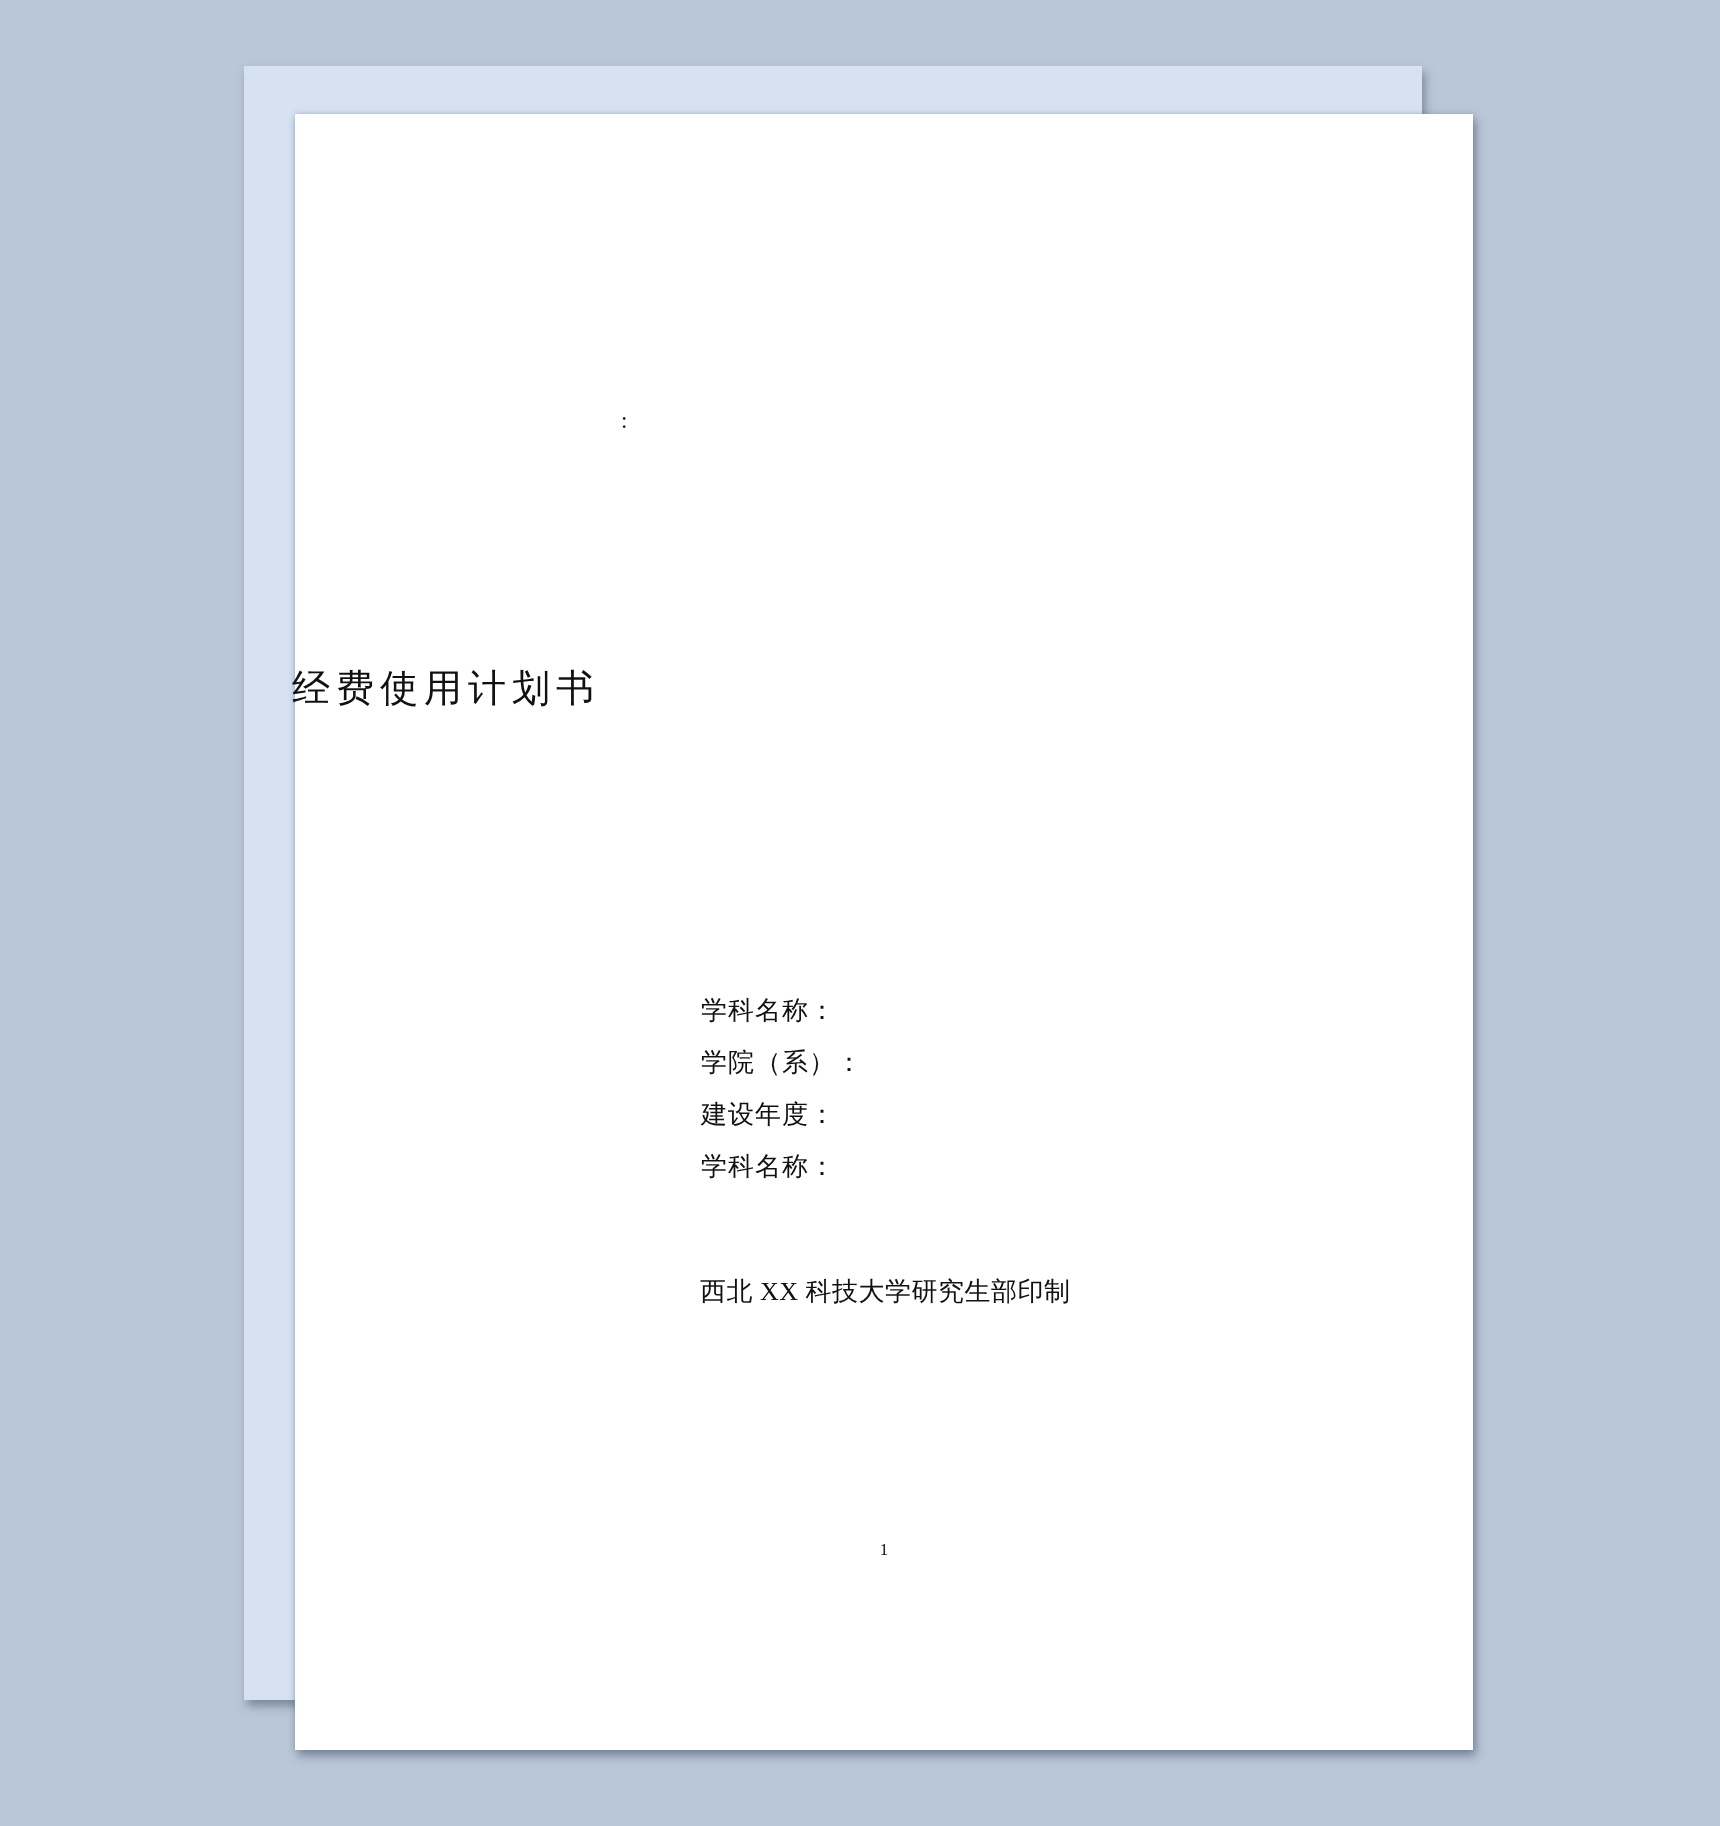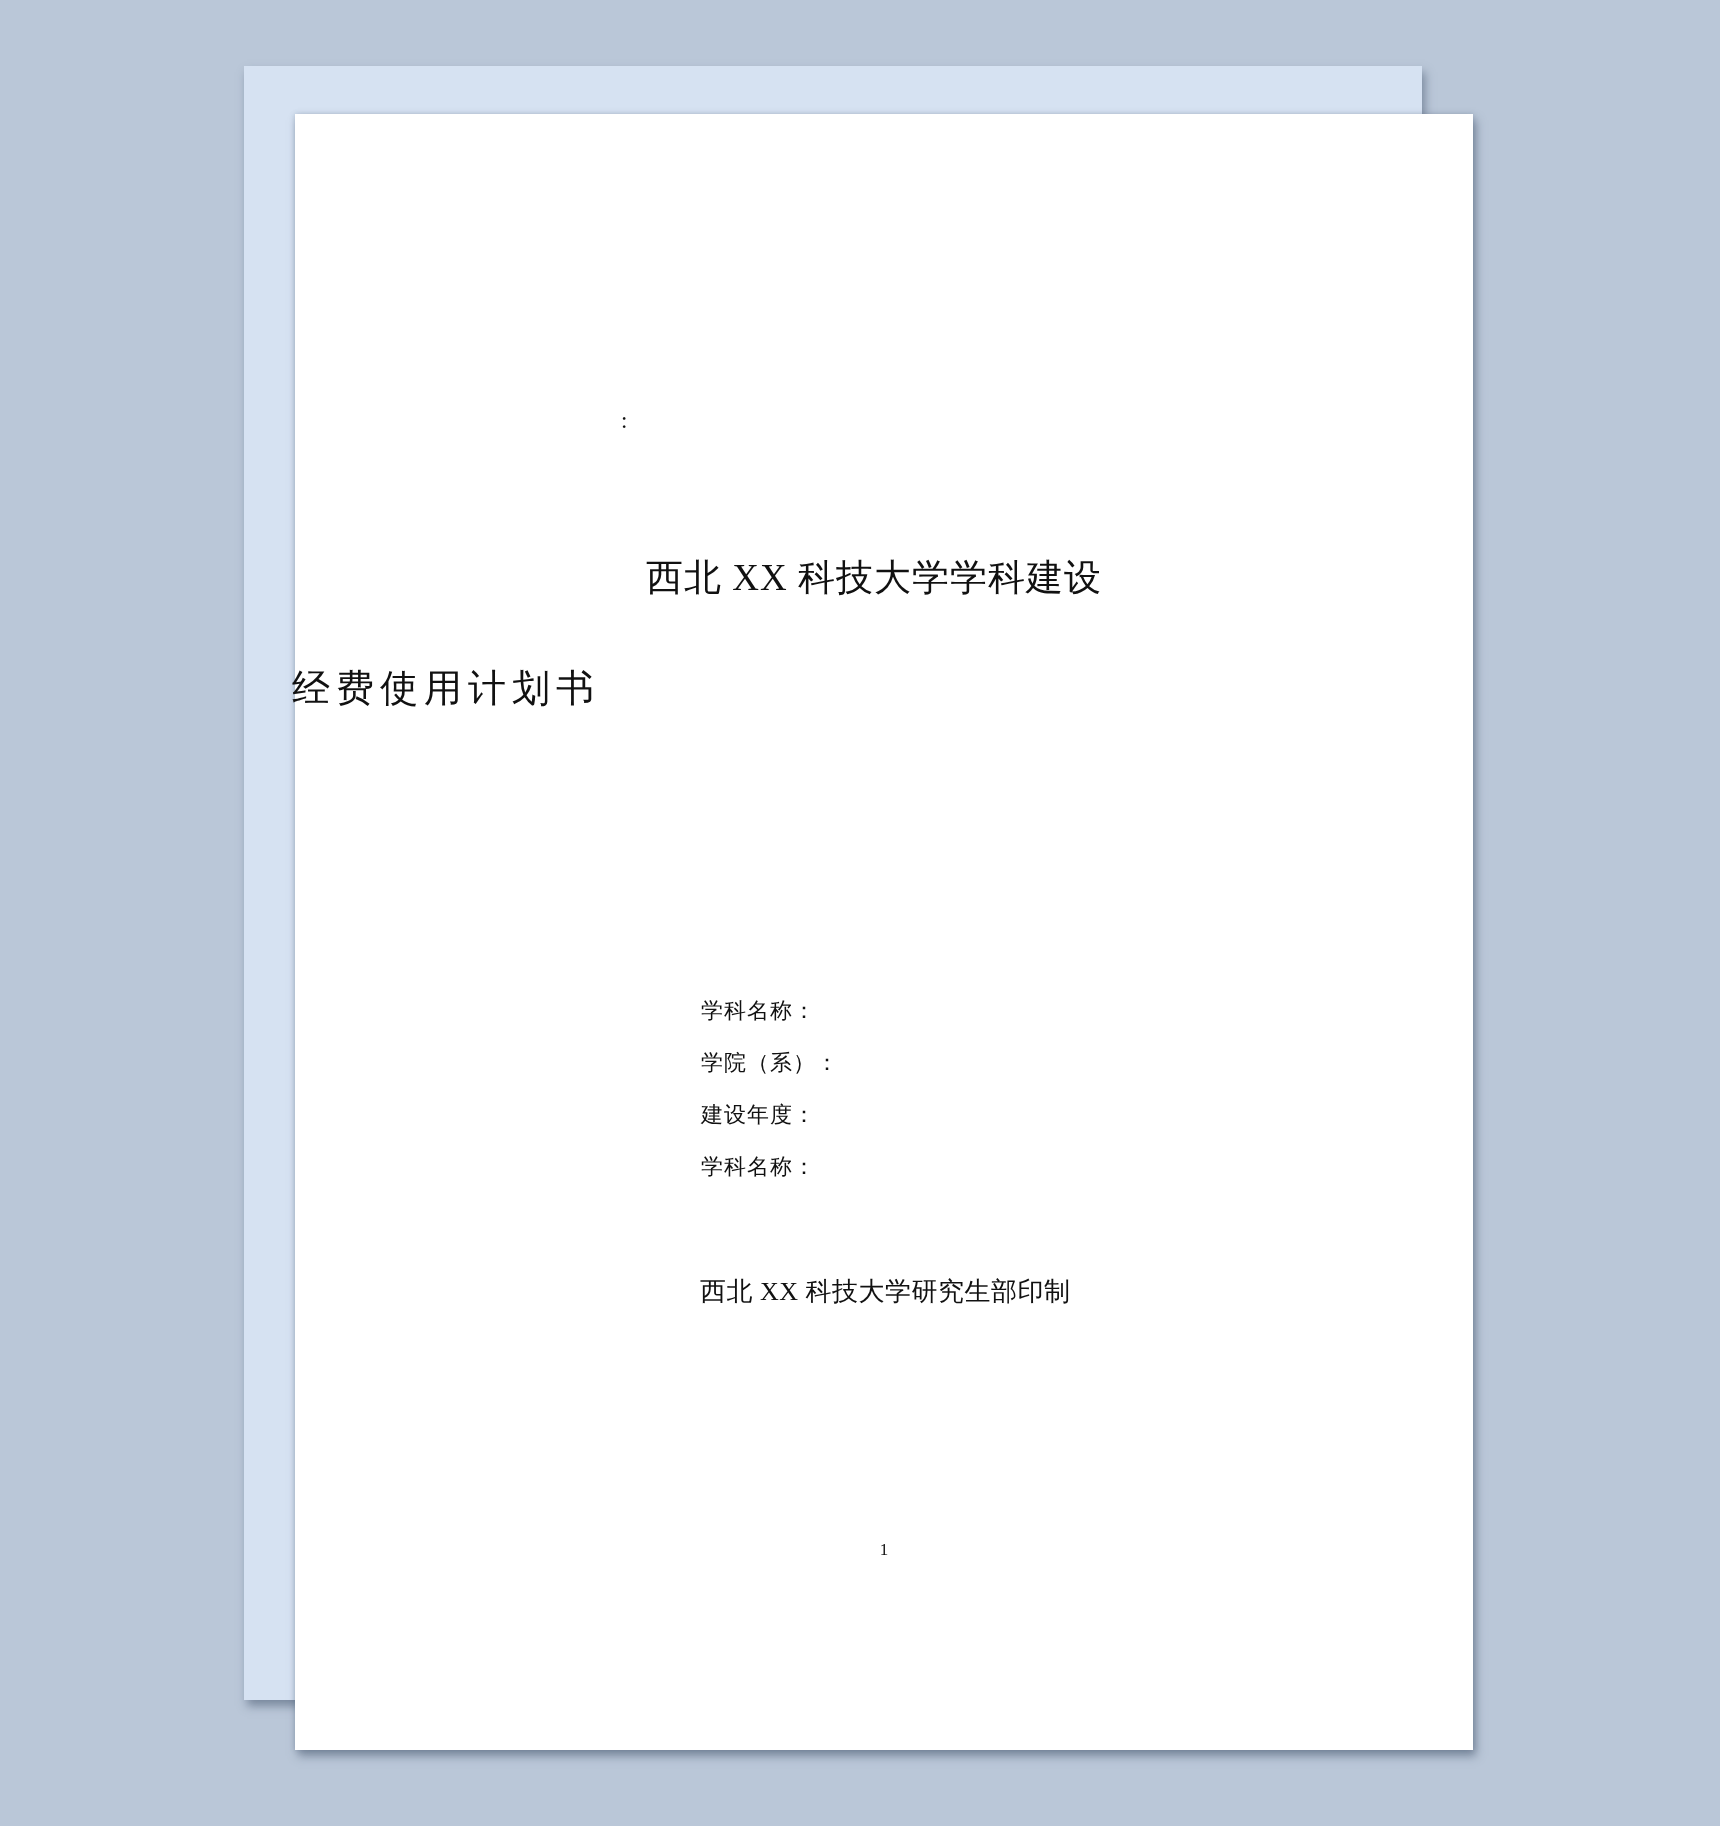--- a/index.html
+++ b/index.html
@@ -64,21 +64,21 @@
     line-height: 42px;
     letter-spacing: 6px;
     white-space: pre;
   }
   .cover-fields {
     position: absolute;
     left: 406px;
     top: 871px;
   }
   .field-label {
-    font-size: 22px;
+    font-size: 26px;
     line-height: 52px;
     letter-spacing: 1px;
     white-space: pre;
   }
   .print-footer {
     position: absolute;
     left: 405px;
     top: 1163px;
     font-size: 26px;
     line-height: 30px;
@@ -97,21 +97,20 @@
 </style>
 </head>
 <body>
 
 <div class="back-page"></div>
 
 <div class="front-page">
 
   <span class="cover-colon">:</span>
 
-  <div class="cover-title-line1">西北 XX 科技大学学科建设</div>
 
   <div class="cover-title-line2">经费使用计划书</div>
 
   <div class="cover-fields">
     <div class="field-label">学科名称：</div>
     <div class="field-label">学院（系）：</div>
     <div class="field-label">建设年度：</div>
     <div class="field-label">学科名称：</div>
   </div>
 

